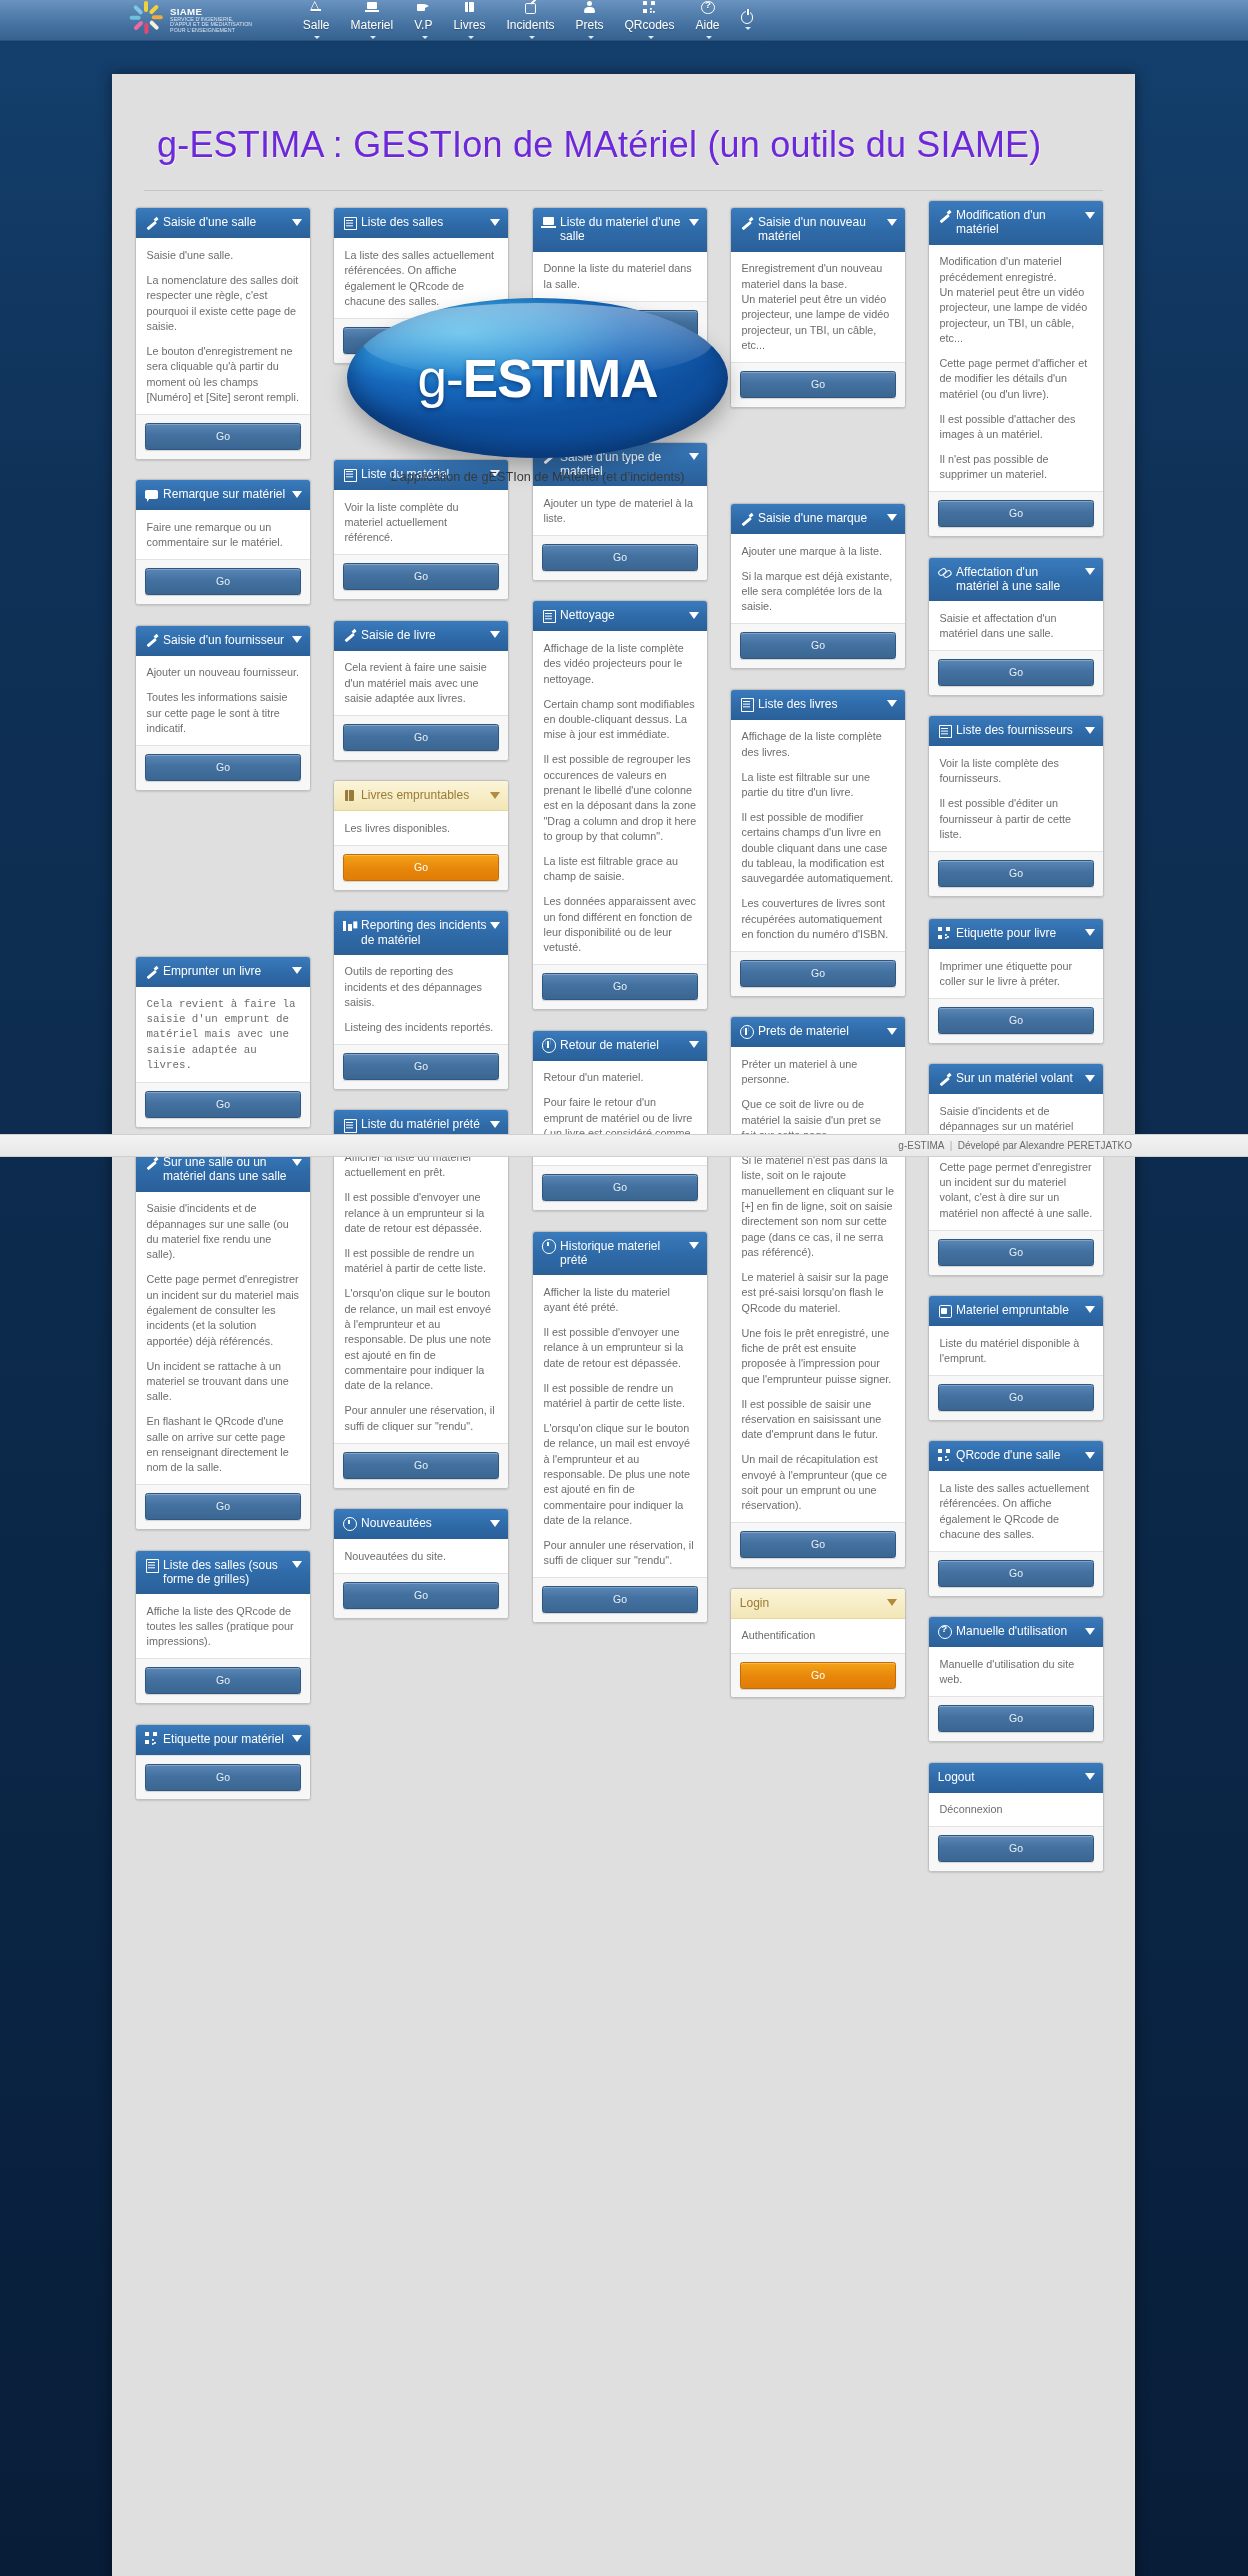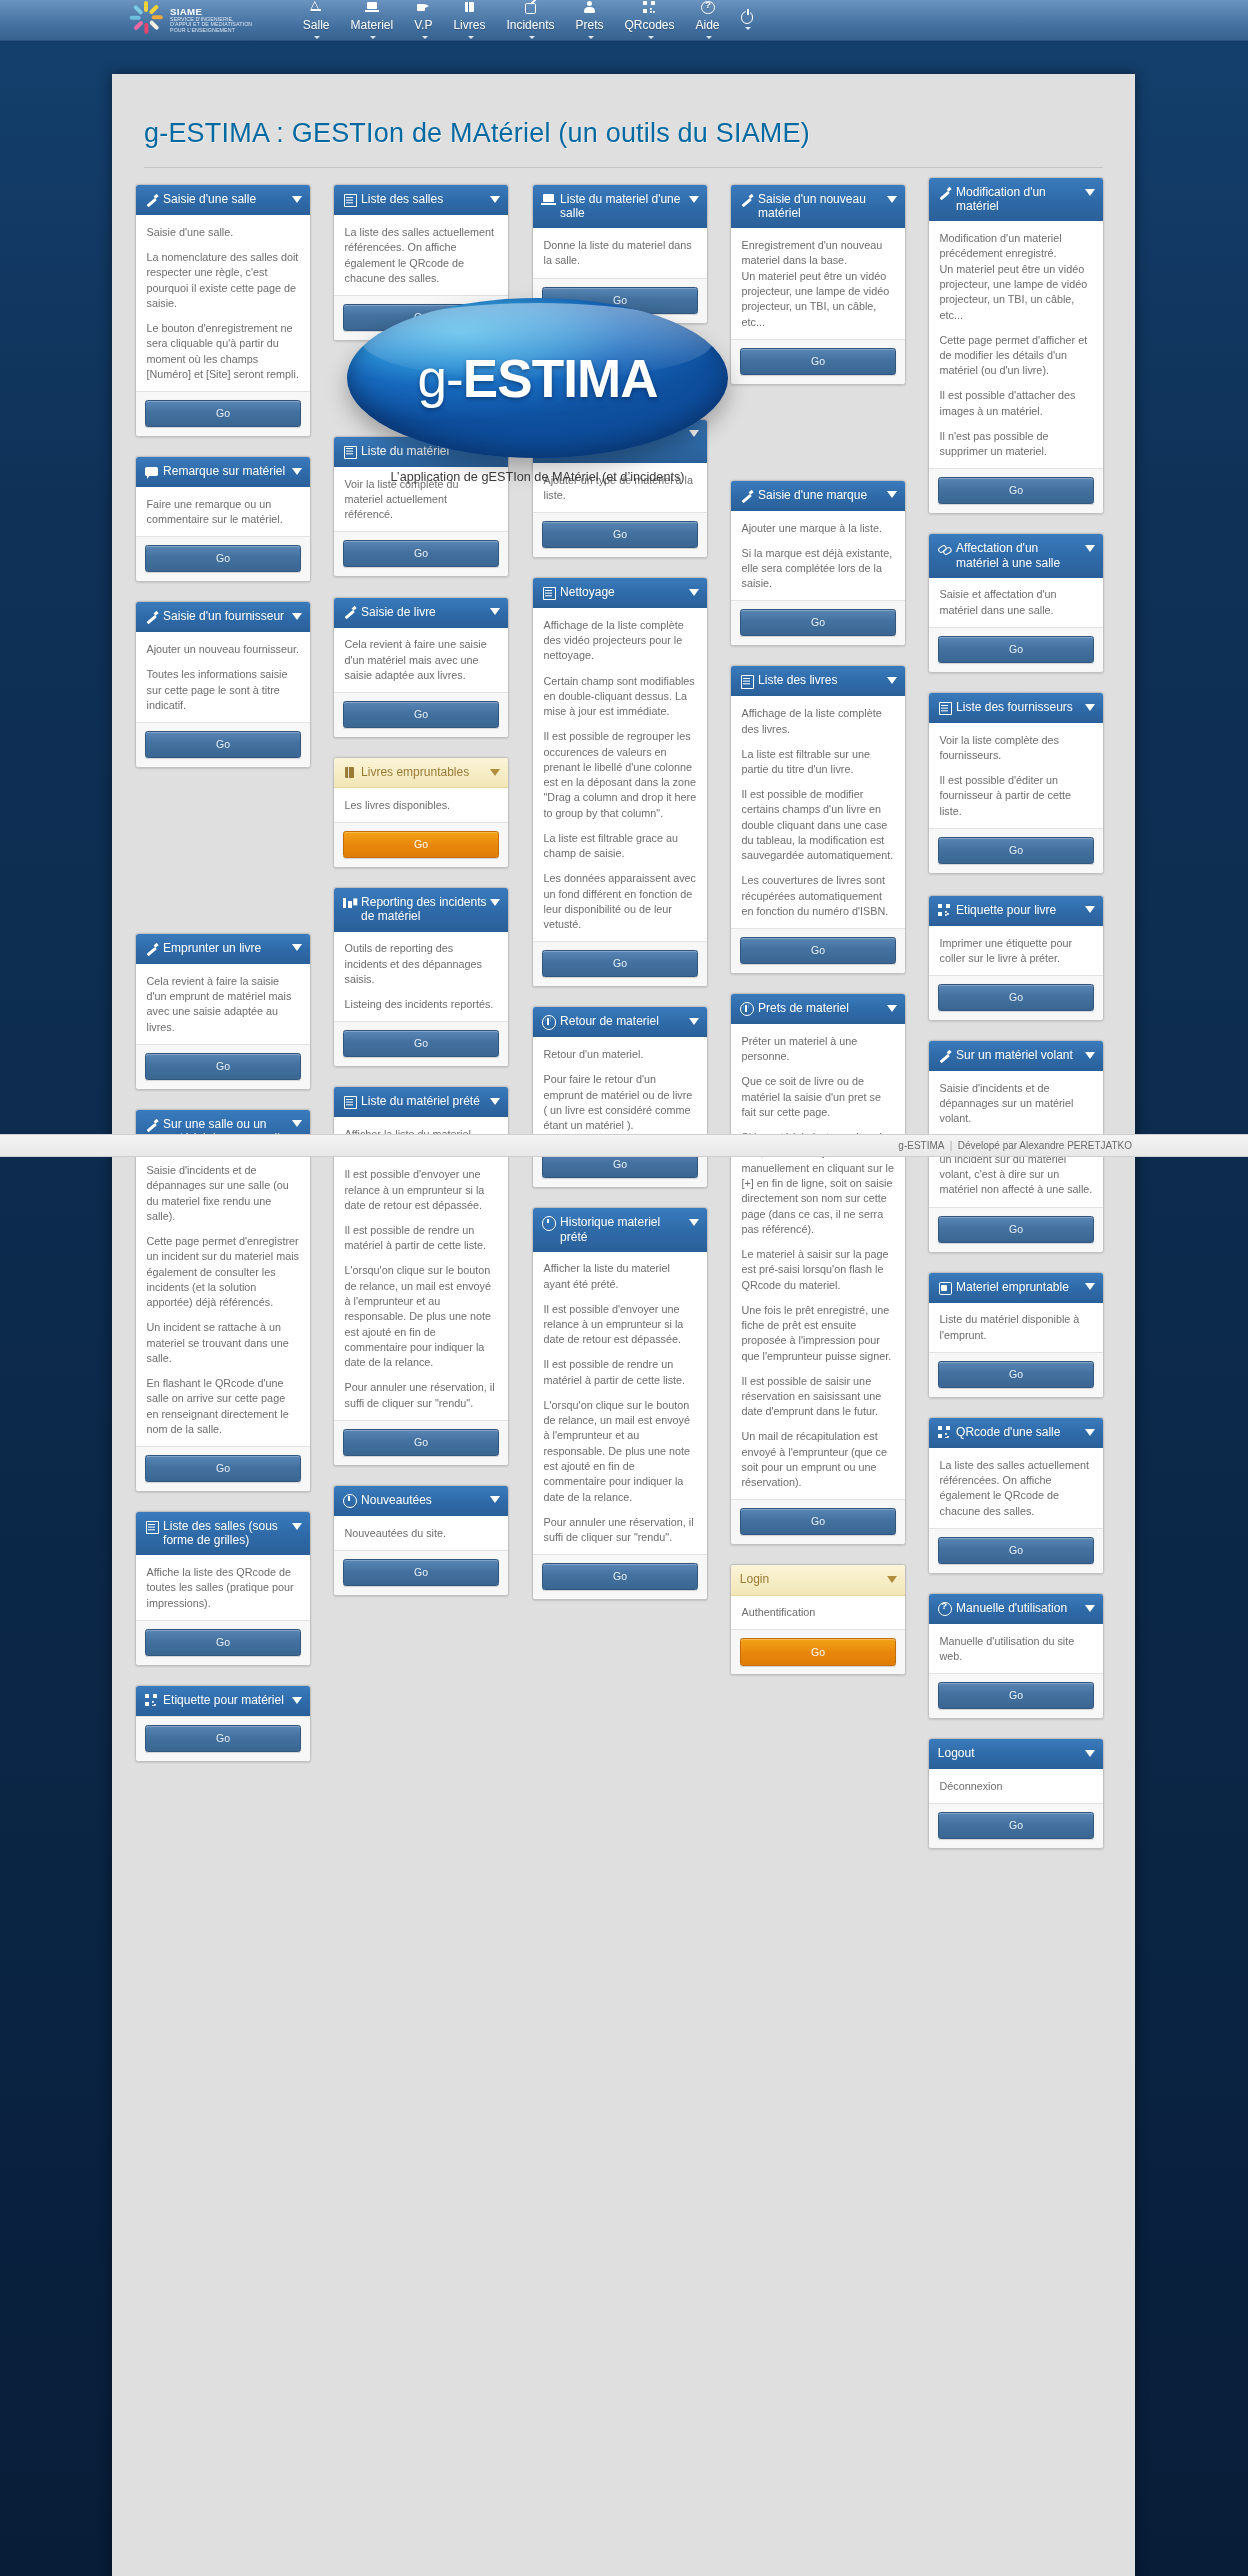--- a/index.html
+++ b/index.html
@@ -72,24 +72,25 @@
 
   
   .container{
     position:absolute; left:112px; top:74px;
     width:1023px; min-height:2545px;
     background:#dfdfdf;
     box-shadow:0 0 12.3px rgba(0,0,0,.45);
     z-index:5;
   }
   .page-title{
-    font-size:27px; color:#0369a1; font-weight:normal;
+    font-size:36px; color:#6d28d9; font-weight:normal;
     padding:26px 32px 0 32px;
     text-shadow:0.9px 0.9px 0 rgba(255,255,255,.5);
     letter-spacing:0.2px;
+    margin-left:13px;
   }
   .title-rule{ margin:10.5px 32px 0 32px; border-bottom:1.8px solid #c6c6c6; }
 
   
   .masonry{
     position:relative;
     padding:19.3px 24.6px 35px 24.6px;
   }
   .col{ position:absolute; width:176px; }
   .panel{
@@ -373,21 +374,21 @@
             <div class="go-btn">Go</div>
           </div>
         </div>
         <div class="panel" style="margin-top: 165px;">
           <div class="panel-head">
             <span class="hico pencil"></span>
             <span class="htitle">Emprunter un livre</span>
             <span class="caret"></span>
           </div>
           <div class="panel-body">
-            <p style="white-space: pre-line;">Cela revient à faire la saisie d'un emprunt de matériel mais avec une saisie adaptée au livres.</p>
+            <p style="white-space: pre-line; font-family: Liberation Mono, monospace;">Cela revient à faire la saisie d'un emprunt de matériel mais avec une saisie adaptée au livres.</p>
           </div>
           <div class="panel-foot">
             <div class="go-btn">Go</div>
           </div>
         </div>
         <div class="panel">
           <div class="panel-head">
             <span class="hico pencil"></span>
             <span class="htitle">Sur une salle ou un matériel dans une salle</span>
             <span class="caret"></span>

